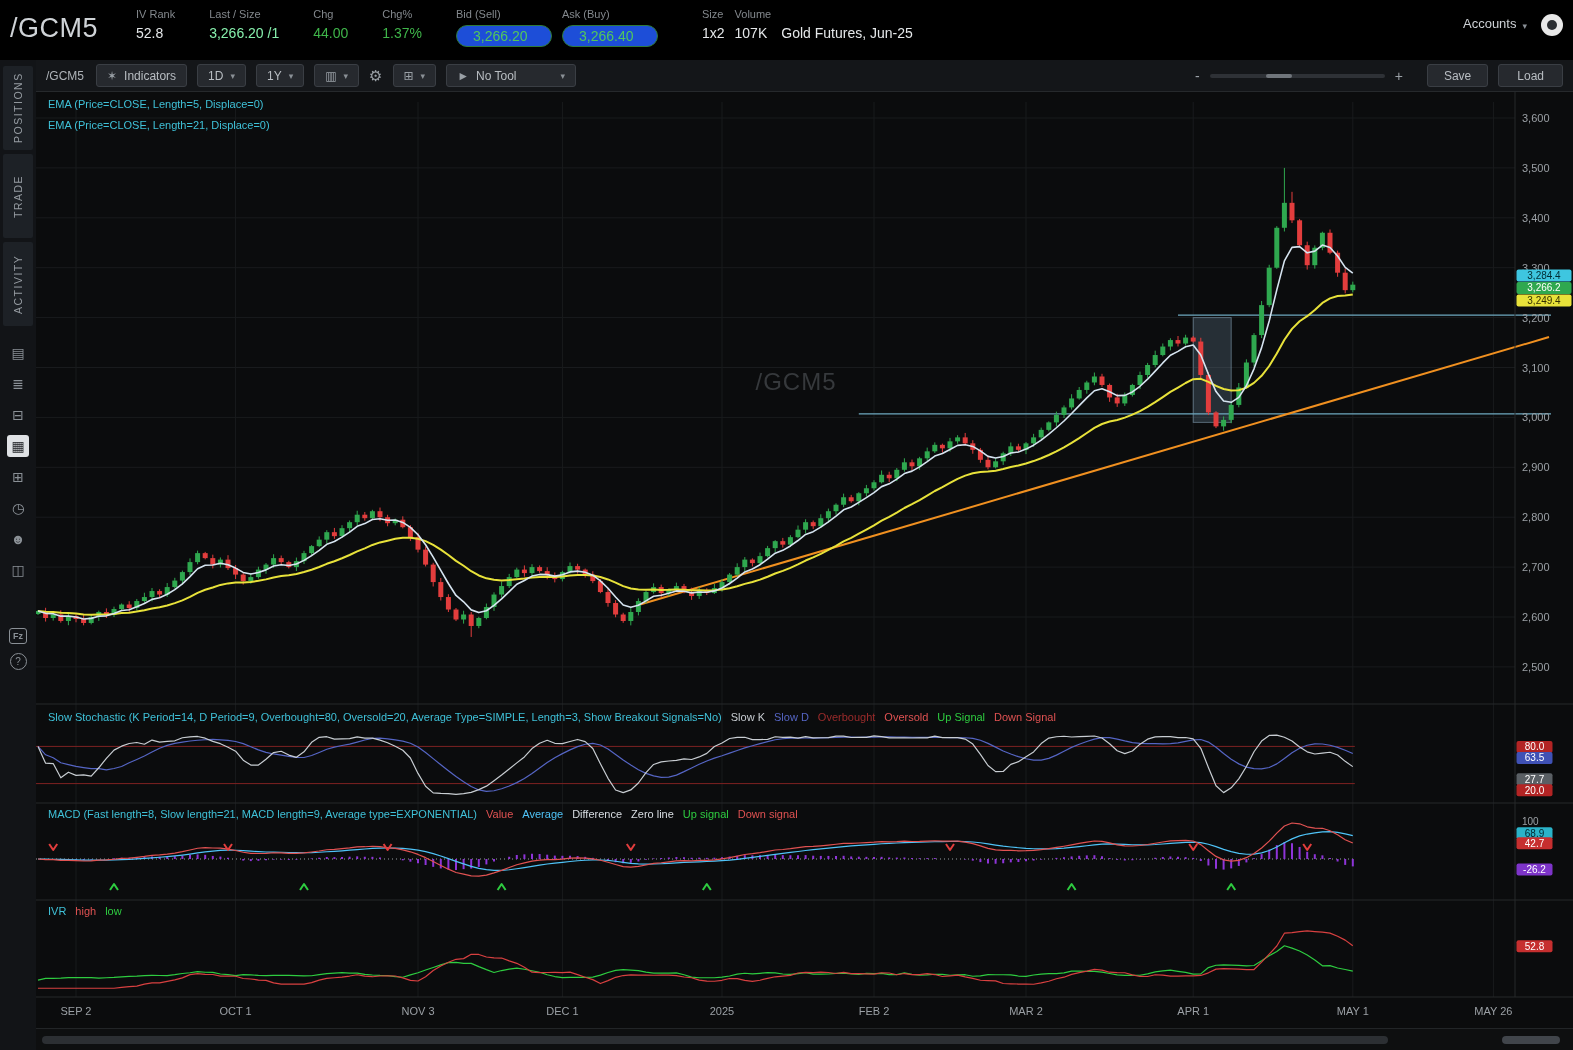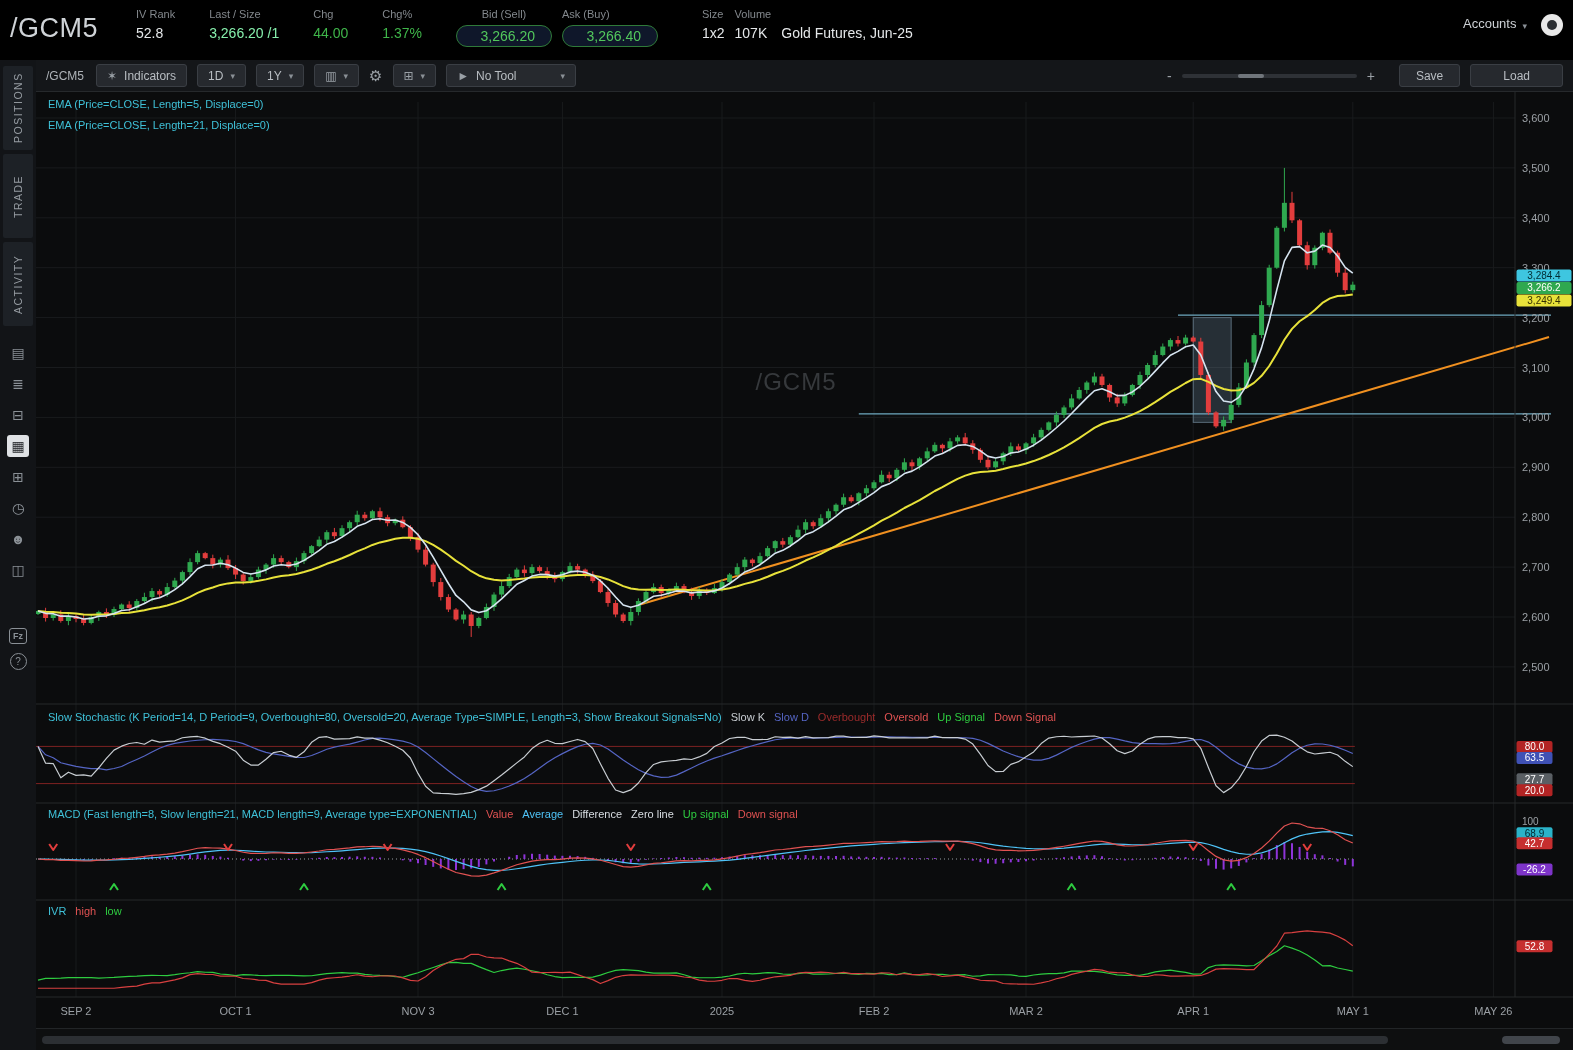--- a/index.html
+++ b/index.html
@@ -8,22 +8,22 @@
   .app { display:flex; flex-direction:column; width:1573px; height:1050px; }
 
   
   .hd { height:60px; background:#000; display:flex; align-items:flex-start; padding:8px 10px 0 10px; flex-shrink:0; }
   .hd-sym { font-size:27px; color:#cfd3d7; letter-spacing:.5px; margin-right:38px; line-height:40px; }
   .hd-col { display:flex; flex-direction:column; margin-right:34px; }
   .hd-label { font-size:11px; color:#83888d; margin-bottom:5px; white-space:nowrap; }
   .hd-value { font-size:14px; color:#e4e7e9; white-space:nowrap; }
   .red   { color:#86efac; }
   .green { color:#3fb54a; }
-  .quote-box { border:1px solid #2f7a39; background:#0f172a; color:#52c75c; font-size:14px;
-    padding:2px 16px; border-radius:11px; min-width:96px; text-align:right; }
+  .quote-box { border:1px solid #2f7a39; background:#1d4ed8; color:#52c75c; font-size:14px;
+    padding:2px 16px; border-radius:11px; min-width:96px; text-align:left; }
   .hd-col.tight { margin-right:10px; }
   .hd-spacer { flex:1; }
   .accounts { display:flex; align-items:flex-end; gap:6px; font-size:13px; color:#cdd1d5; margin-top:8px; margin-right:14px; cursor:default; }
   .chev { font-size:9px; color:#8a9096; }
   .avatar { width:22px; height:22px; border-radius:50%; background:#e8e8e8; margin-top:6px; position:relative; }
   .avatar::after { content:""; position:absolute; left:6px; top:6px; width:10px; height:10px; border-radius:50%; background:#2a2d31; }
 
   
   .main { display:flex; flex:1; }
   .sidebar { width:36px; background:#121417; display:flex; flex-direction:column; align-items:center; padding-top:4px; flex-shrink:0; }
@@ -85,21 +85,21 @@
       <div class="hd-label">Chg</div>
       <div class="hd-value green">44.00</div>
     </div>
 
     <div class="hd-col">
       <div class="hd-label">Chg%</div>
       <div class="hd-value green">1.37%</div>
     </div>
 
     <div class="hd-col tight">
-      <div class="hd-label" style="text-align:center">Bid (Sell)</div>
+      <div class="hd-label" style="text-align:left">Bid (Sell)</div>
       <div class="quote-box">3,266.20</div>
     </div>
 
     <div class="hd-col" style="margin-right:44px">
       <div class="hd-label" style="text-align:left">Ask (Buy)</div>
       <div class="quote-box">3,266.40</div>
     </div>
 
     <div class="hd-col tight">
       <div class="hd-label">Size</div>
@@ -185,21 +185,21 @@
         </div>
 
         <div class="zoomwrap">
           <span class="zsign">-</span>
           <div class="zoom-track">
             <div class="zoom-handle"></div>
           </div>
           <span class="zsign">+</span>
         </div>
         <div class="tb-btn" style="padding:0 16px">Save</div>
-        <div class="tb-btn" style="padding:0 32px">Load</div>
+        <div class="tb-btn" style="padding:0 18px">Load</div>
       </div>
 
       <div class="chart-wrap">
         <svg id="chart-svg" width="1537" height="936">
             <line x1="0" y1="26" x2="1479" y2="26" stroke="#191b1d" stroke-width="1"></line>
             <line x1="0" y1="75.9" x2="1479" y2="75.9" stroke="#191b1d" stroke-width="1"></line>
             <line x1="0" y1="125.8" x2="1479" y2="125.8" stroke="#191b1d" stroke-width="1"></line>
             <line x1="0" y1="175.7" x2="1479" y2="175.7" stroke="#191b1d" stroke-width="1"></line>
             <line x1="0" y1="225.6" x2="1479" y2="225.6" stroke="#191b1d" stroke-width="1"></line>
             <line x1="0" y1="275.5" x2="1479" y2="275.5" stroke="#191b1d" stroke-width="1"></line>

